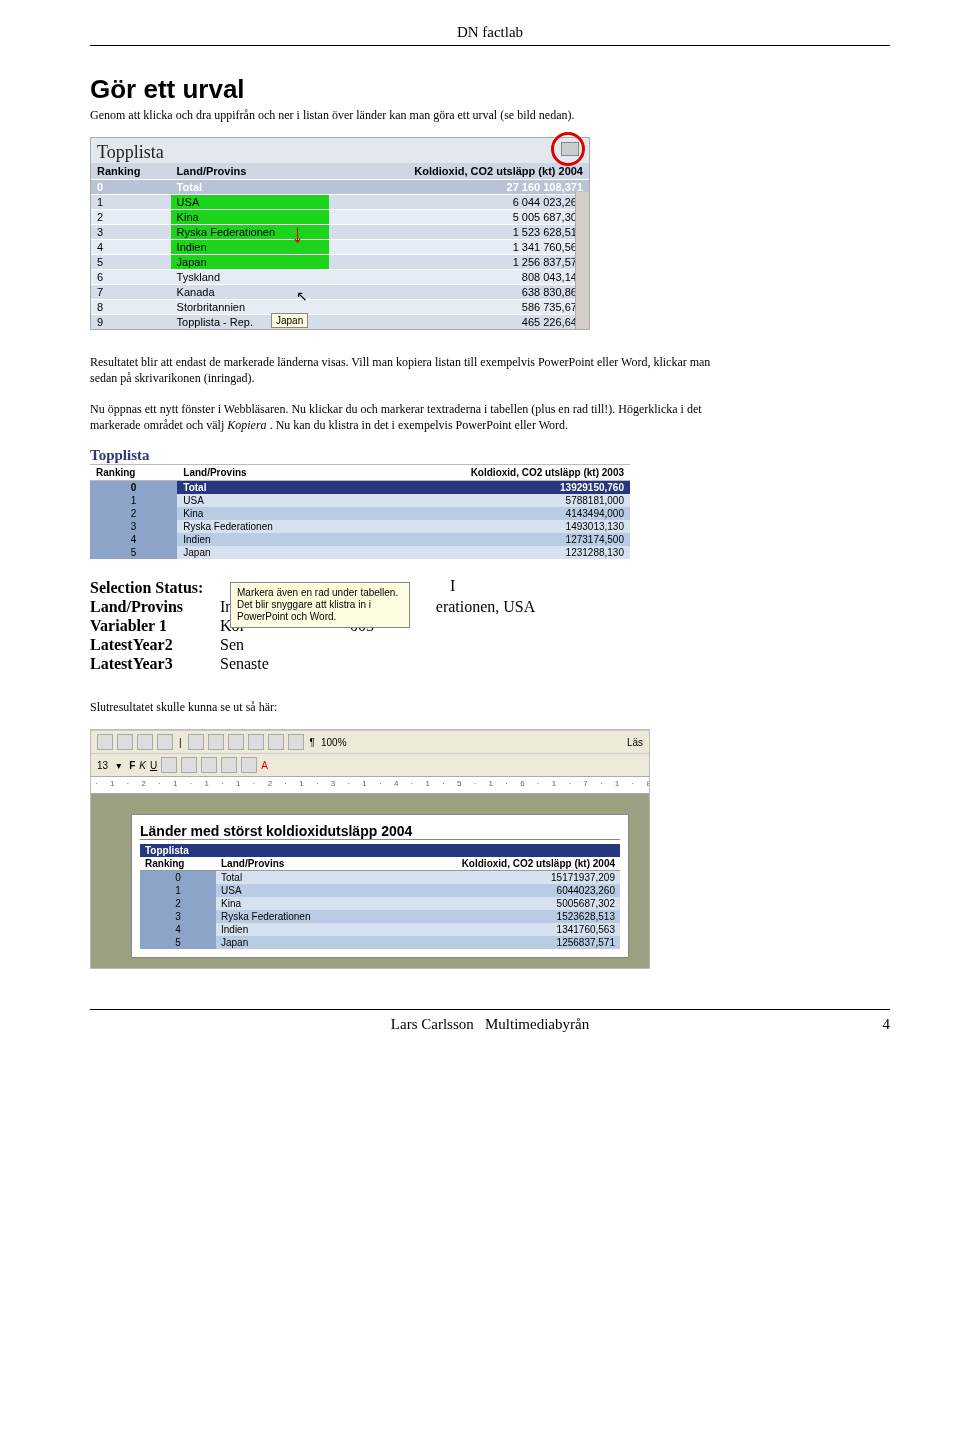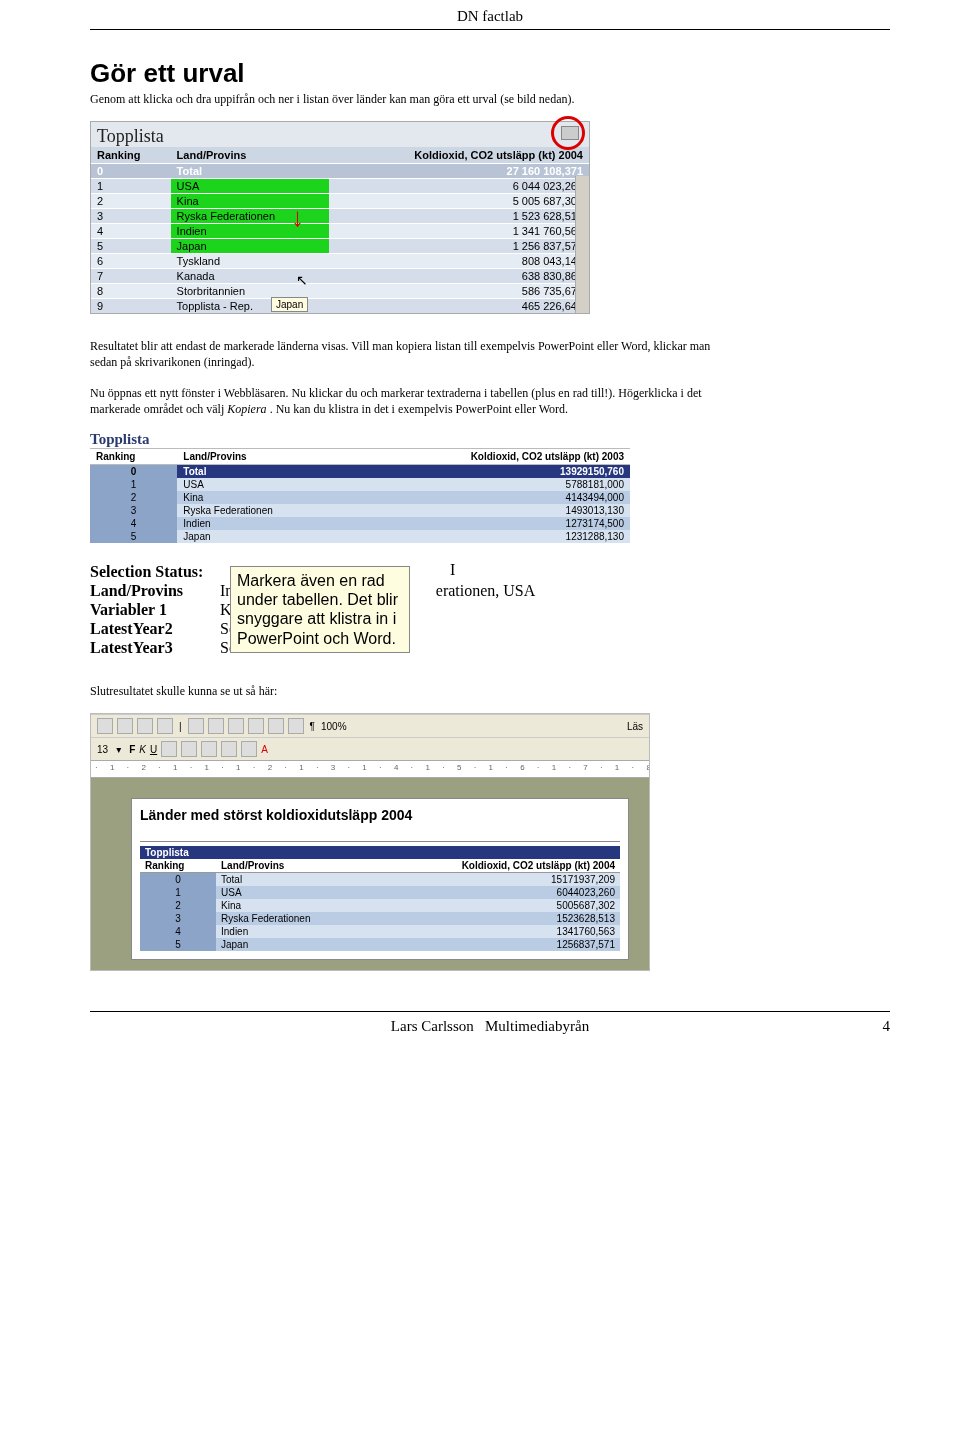--- a/index.html
+++ b/index.html
@@ -5,21 +5,21 @@
   * { box-sizing: border-box; margin: 0; padding: 0; }
   body {
     font-family: Georgia, 'Times New Roman', serif;
     font-size: 15px;
     color: #000;
     background: #fff;
     width: 960px;
     margin: 0 auto;
     padding: 0 70px 40px 90px;
   }
-  .header-bar { text-align: center; padding: 8px 0 4px; font-size: 15px; }
+  .header-bar { text-align: center; padding: 24px 0 4px; font-size: 15px; }
   .header-rule { border: none; border-top: 1.5px solid #000; margin-bottom: 28px; }
   .footer-rule { border: none; border-top: 1.5px solid #000; margin-top: 40px; }
   .footer-bar { display: flex; justify-content: center; padding: 6px 0; font-size: 15px; position: relative; }
   .footer-bar .page-num { position: absolute; right: 0; }
   h2.section { font-family: "Gill Sans", "Gill Sans MT", Helvetica, Arial, sans-serif; font-weight: bold; font-size: 26px; margin-bottom: 2px; }
   p.body { font-size: 12px; line-height: 1.35; margin-bottom: 14px; max-width: 650px; }
   .italic { font-style: italic; }
 
   
   .shot1 { width: 500px; border: 1px solid #aaa; margin: 10px 0 24px; font-family: Tahoma, Arial, sans-serif; font-size: 12px; position: relative; }
@@ -51,33 +51,33 @@
   .tbl2 td.num { text-align: right; }
   .tbl2 tr.dark td { background: #26367f; color: #fff; font-weight: bold; }
   .tbl2 tr.dark td.c1 { background: #8ba4c8; color: #000; text-align: center; }
   .tbl2 tr.idx td.c1 { background: #8ba4c8; text-align: center; }
   .tbl2 tr.idx td { background: #b9cce4; }
   .tbl2 tr.idx.alt td { background: #d6e2f0; }
   .tbl2 tr.idx td.c1 { background: #8ba4c8; }
   .shot2 .lower { margin-top: 20px; font-family: 'Times New Roman', serif; font-size: 16px; }
   .shot2 .lower .row { display: flex; gap: 10px; margin: 1px 0; }
   .shot2 .lower .lbl { font-weight: bold; width: 120px; }
-  .shot2 .tip { position: absolute; left: 140px; top: 135px; width: 180px; background: #fffde0; border: 1px solid #888; padding: 4px 6px; font-size: 16px; line-height: 1.2; }
+  .shot2 .tip { position: absolute; left: 140px; top: 135px; width: 180px; background: #fffde0; border: 1px solid #888; padding: 4px 6px; font-size: 10px; line-height: 1.2; }
   .shot2 .tcursor { position:absolute; left:360px; top:130px; font-size:16px; font-family: serif; }
 
   
   .shot3 { width: 560px; border: 1px solid #bbb; margin: 14px 0 26px; font-family: Tahoma, Arial, sans-serif; font-size: 11px; background: #f0f0f0; }
   .shot3 .menubar { background: #ece9d8; padding: 3px 6px; display: flex; gap: 14px; font-size: 11px; }
   .shot3 .menubar span u { text-decoration: underline; }
   .shot3 .toolbar { background: #ece9d8; border-top: 1px solid #ccc; padding: 3px 6px; display: flex; gap: 4px; align-items: center; font-size: 10px; }
   .shot3 .tbtn { width: 16px; height: 16px; background: #ddd; border: 1px solid #aaa; }
   .shot3 .ruler { height: 18px; background: #fff; border-top: 1px solid #aaa; border-bottom: 1px solid #aaa; font-size: 8px; padding: 2px 4px; letter-spacing: 5px; color: #666; overflow: hidden; white-space: nowrap; }
   .shot3 .docarea { background: #9aa080; padding: 20px 20px 10px 40px; }
   .shot3 .page { background: #fff; border: 1px solid #888; padding: 8px; }
-  .shot3 .page h4 { font-family: Arial, sans-serif; font-size: 14px; margin-bottom: 4px; border-bottom: 1px solid #888; padding-bottom: 18px; }
+  .shot3 .page h4 { font-family: Arial, sans-serif; font-size: 14px; margin-bottom: 4px; border-bottom: 1px solid #888; padding-bottom: 0; }
   .tbl3 { width: 100%; border-collapse: collapse; font-size: 10px; }
   .tbl3 th, .tbl3 td { padding: 1px 5px; }
   .tbl3 th { text-align: left; border-bottom: 1px solid #999; }
   .tbl3 th:last-child, .tbl3 td.num { text-align: right; }
   .tbl3 tr.head2 td { background: #26367f; color: #fff; font-weight: bold; }
   .tbl3 tr.r td.c1 { background: #8ba4c8; text-align: center; }
   .tbl3 tr.r td { background: #d6e2f0; }
   .tbl3 tr.r.alt td { background: #b9cce4; }
   .tbl3 tr.r td.c1 { background: #8ba4c8; }
 </style>

